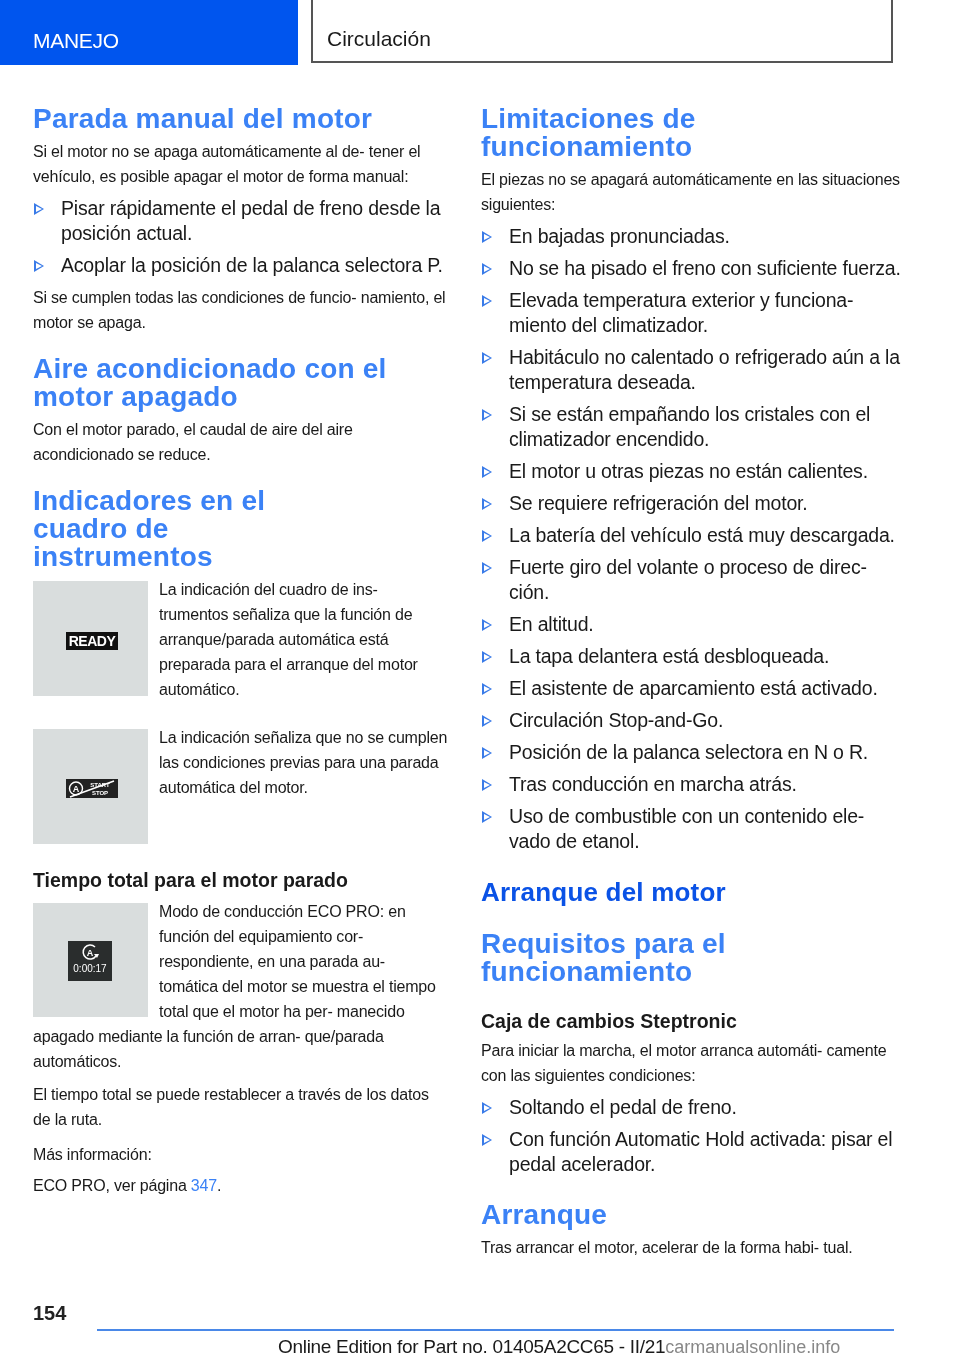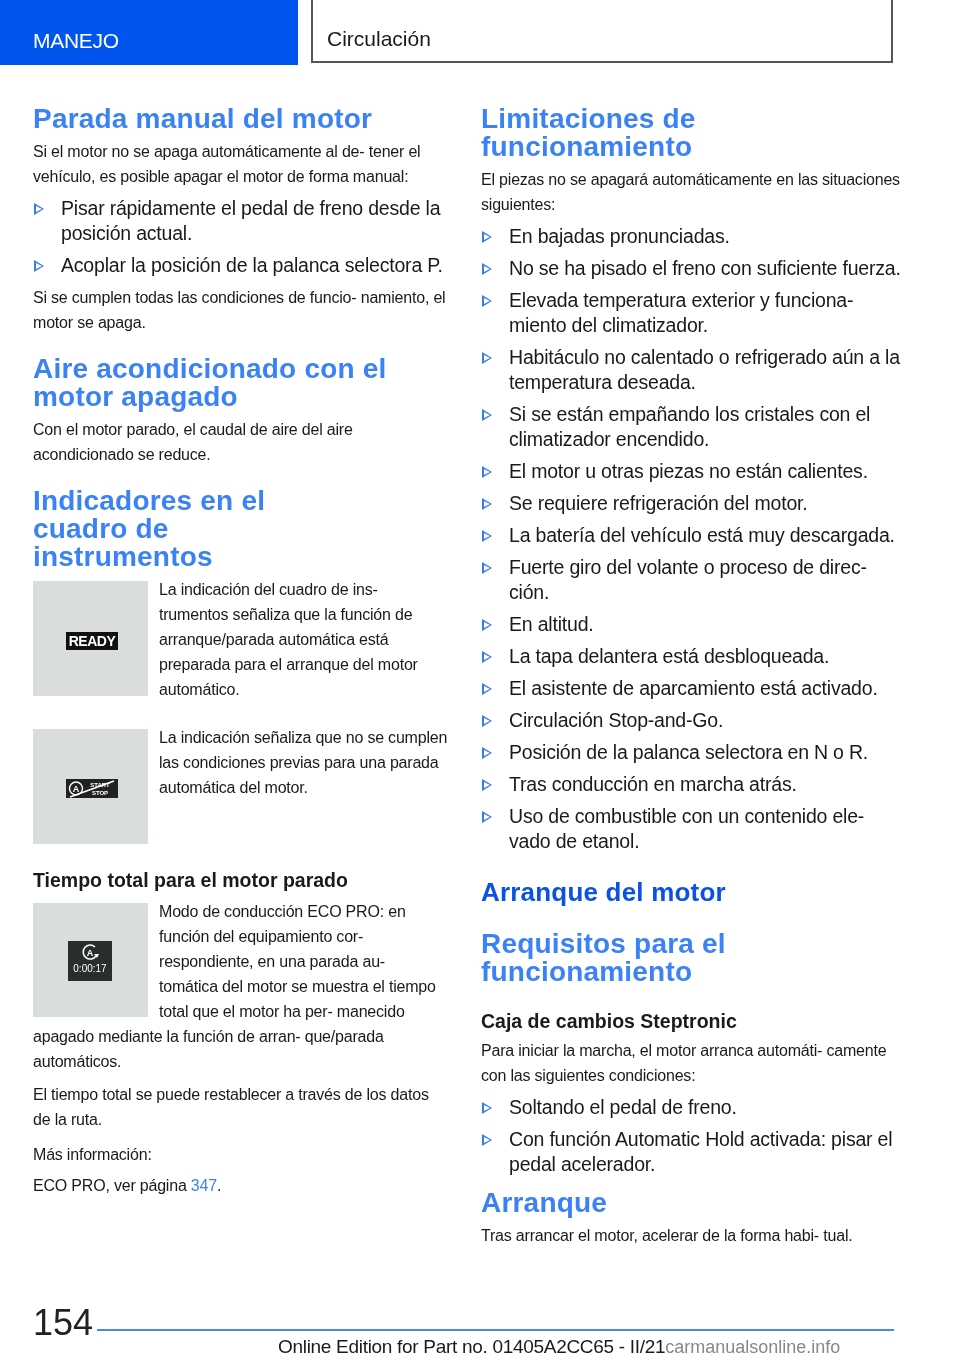--- a/index.html
+++ b/index.html
@@ -55,21 +55,21 @@
     color:#fff; font-size:14px; font-weight:bold; line-height:18px; text-align:center; letter-spacing:-0.5px;
   }
   .ss-badge {
     position:absolute; left:33px; top:50px; width:52px; height:19px; background:#222;
   }
   .timer-badge {
     position:absolute; left:35px; top:38px; width:44px; height:40px; background:#2a2d2d; color:#fff;
     font-size:10px; text-align:center;
   }
   .footer-num {
-    position:absolute; left:33px; top:1302px; font-size:36px; font-weight:normal; color:#222;text-align:center;
+    position:absolute; left:33px; top:1302px; font-size:20px; font-weight:bold; color:#222;text-align:center;
   }
   .footer-line {
     position:absolute; left:97px; top:1329px; width:797px; height:2px; background:#4a88e8;
   }
   .footer-text {
     position:absolute; left:278px; top:1336px; font-size:19px; color:#1a1a1a; white-space:nowrap; letter-spacing:-0.3px;
   }
   .footer-text .wm { color:#888; font-size:18px; letter-spacing:0; }
   a.link { color:#3b82f6; text-decoration:none; }
 </style>
@@ -166,21 +166,21 @@
   </ul>
 
   <h2 class="dark" style="margin-top:24px">Arranque del motor</h2>
   <h2 style="margin-top:24px">Requisitos para el funcionamiento</h2>
   <h3 style="margin-top:22px">Caja de cambios Steptronic</h3>
   <p style="margin-top:4px">Para iniciar la marcha, el motor arranca automáti- camente con las siguientes condiciones:</p>
   <ul class="tri" style="margin-top:7px">
     <li><span class="bullet"></span><span>Soltando el pedal de freno.</span></li>
     <li style="margin-top:7px"><span class="bullet"></span><span>Con función Automatic Hold activada: pisar el pedal acelerador.</span></li>
   </ul>
-  <h2 style="margin-top:12px">Arranque</h2>
+  <h2 style="margin-top:24px">Arranque</h2>
   <p style="margin-top:6px">Tras arrancar el motor, acelerar de la forma habi- tual.</p>
 </div>
 
 <div class="footer-num">154</div>
 <div class="footer-line"></div>
 <div class="footer-text">
   <span>Online Edition for Part no. 01405A2CC65 - II/21</span><span class="wm">carmanualsonline.info</span>
 </div>
 
 </body></html>

